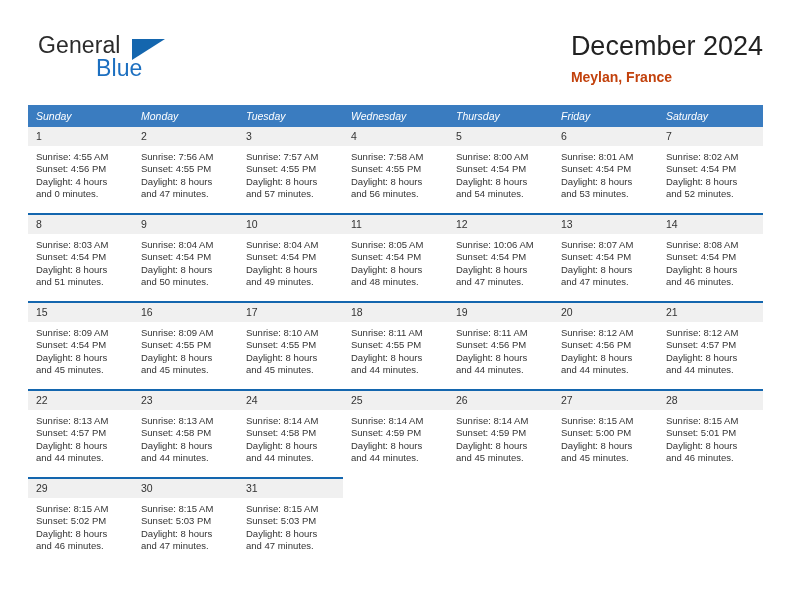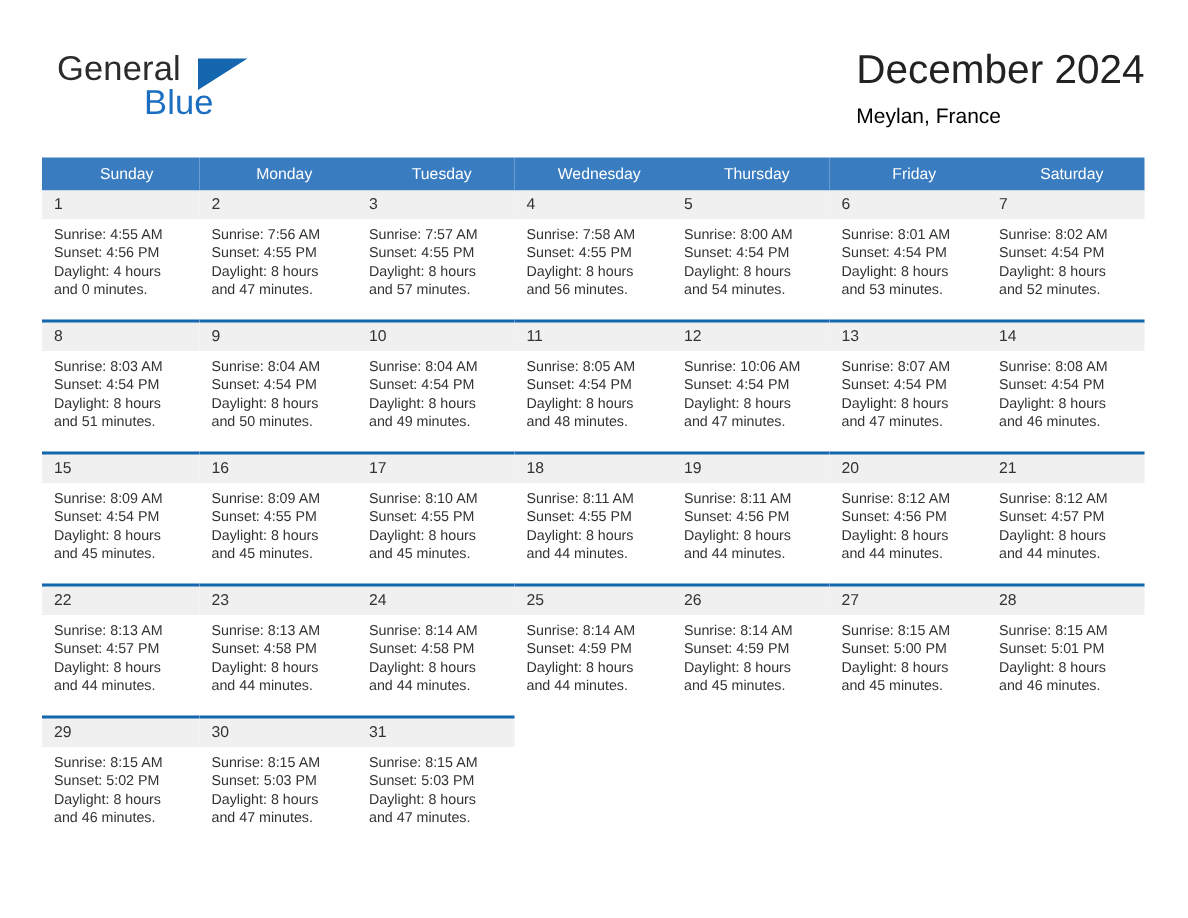--- a/index.html
+++ b/index.html
@@ -71,45 +71,46 @@
   }
   .cal-title {
     font-size: 27px;
     color: #222222;
     font-weight: 400;
     line-height: 32px;
     white-space: nowrap;
   }
   .cal-location {
     font-size: 14px;
-    color: #000000;
-    font-weight: 400;
+    color: #c2410c;
+    font-weight: 700;
     line-height: 20px;
     margin-top: 5px;
     white-space: nowrap;
   }
 
   
   .cal {
     position: absolute;
     left: 28px;
     top: 105px;
     width: 735px;
     border-collapse: collapse;
     table-layout: fixed;
   }
   .cal th {
     background: #3a7cc0;
     color: #ffffff;
     font-size: 10.5px;
     font-weight: 400;
-    text-align: center;
+    text-align: left;
     padding: 5px 0 5px 8px;
     height: 10px;
     border: none;
+    font-style: italic;
   }
   .cal td {
     width: 105px;
     vertical-align: top;
     padding: 0;
     border: none;
   }
   .daynum {
     background: #f0f0f0;
     font-size: 10.5px;

